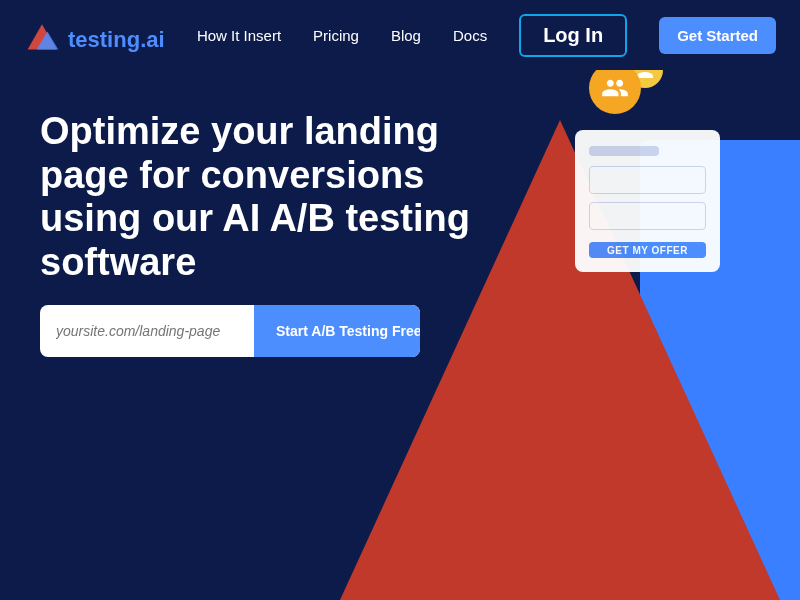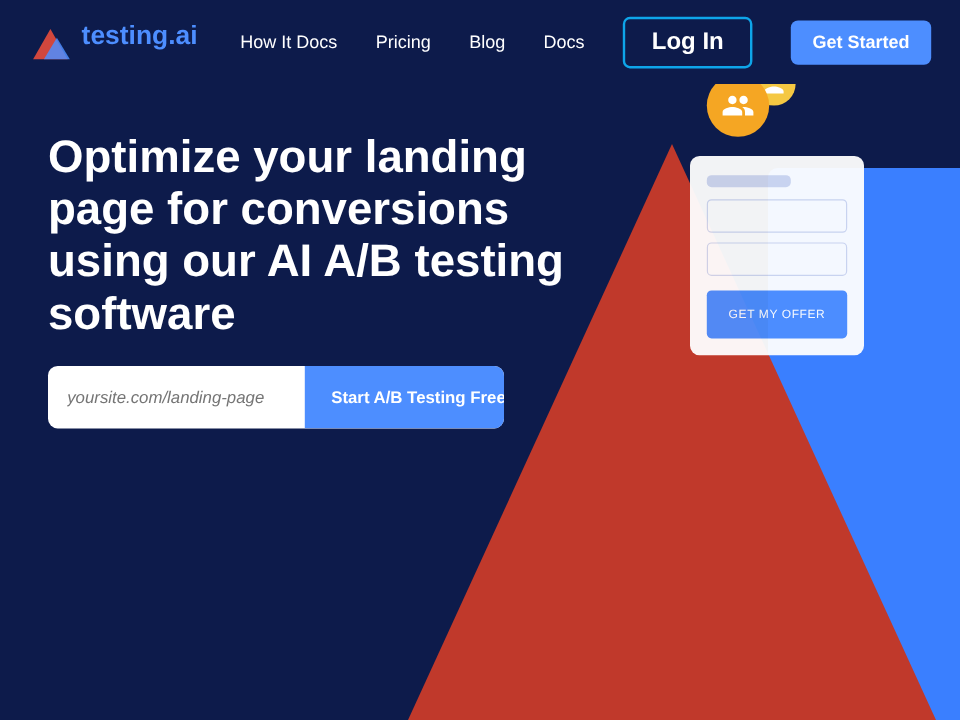--- a/index.html
+++ b/index.html
@@ -19,21 +19,21 @@
       align-items: center;
       justify-content: space-between;
       padding: 0 24px;
       height: 70px;
       background: #0d1b4b;
       position: relative;
       z-index: 10;
     }
     .logo {
       display: flex;
-      align-items: flex-start;
+      align-items: flex-end;
       gap: 8px;
     }
     .logo-icon {
       width: 36px;
       height: 36px;
     }
     .logo-text {
       font-size: 22px;
       font-weight: 700;
       color: white;
@@ -205,23 +205,23 @@
       letter-spacing: 0.5px;
       cursor: pointer;
       margin-top: 4px;
     }
     .card-btn-blue {
       background: #4d8eff;
       color: white;
       border: none;
       border-radius: 4px;
       width: 100%;
-      height: 40px;
+      height: 16px;
       font-size: 10px;
-      font-weight: 400;
+      font-weight: 700;
       letter-spacing: 0.5px;
       cursor: pointer;
       margin-top: 4px;
     }
 
     .card2 {
       background: white;
       border-radius: 8px;
       width: 145px;
       padding: 16px 14px 14px;
@@ -244,21 +244,21 @@
   <div class="logo">
     <svg class="logo-icon" viewBox="0 0 40 40">
       <polygon points="4,36 20,8 36,36" fill="#e74c3c" opacity="0.9"></polygon>
       <polygon points="14,36 26,16 38,36" fill="#4d8eff" opacity="0.85"></polygon>
     </svg>
     <span class="logo-text">
       <span>testing</span><span style="color:#4d8eff">.ai</span>
     </span>
   </div>
   <div class="nav-links">
-    <a class="nav-link">How It Docs</a>
+    <a class="nav-link">How It Insert</a>
     <a class="nav-link">Pricing</a>
     <a class="nav-link">Blog</a>
     <a class="nav-link">Docs</a>
     <button class="btn-login">Log In</button>
     <button class="btn-getstarted">Get Started</button>
   </div>
 </nav>
 
 <section class="hero">
 

